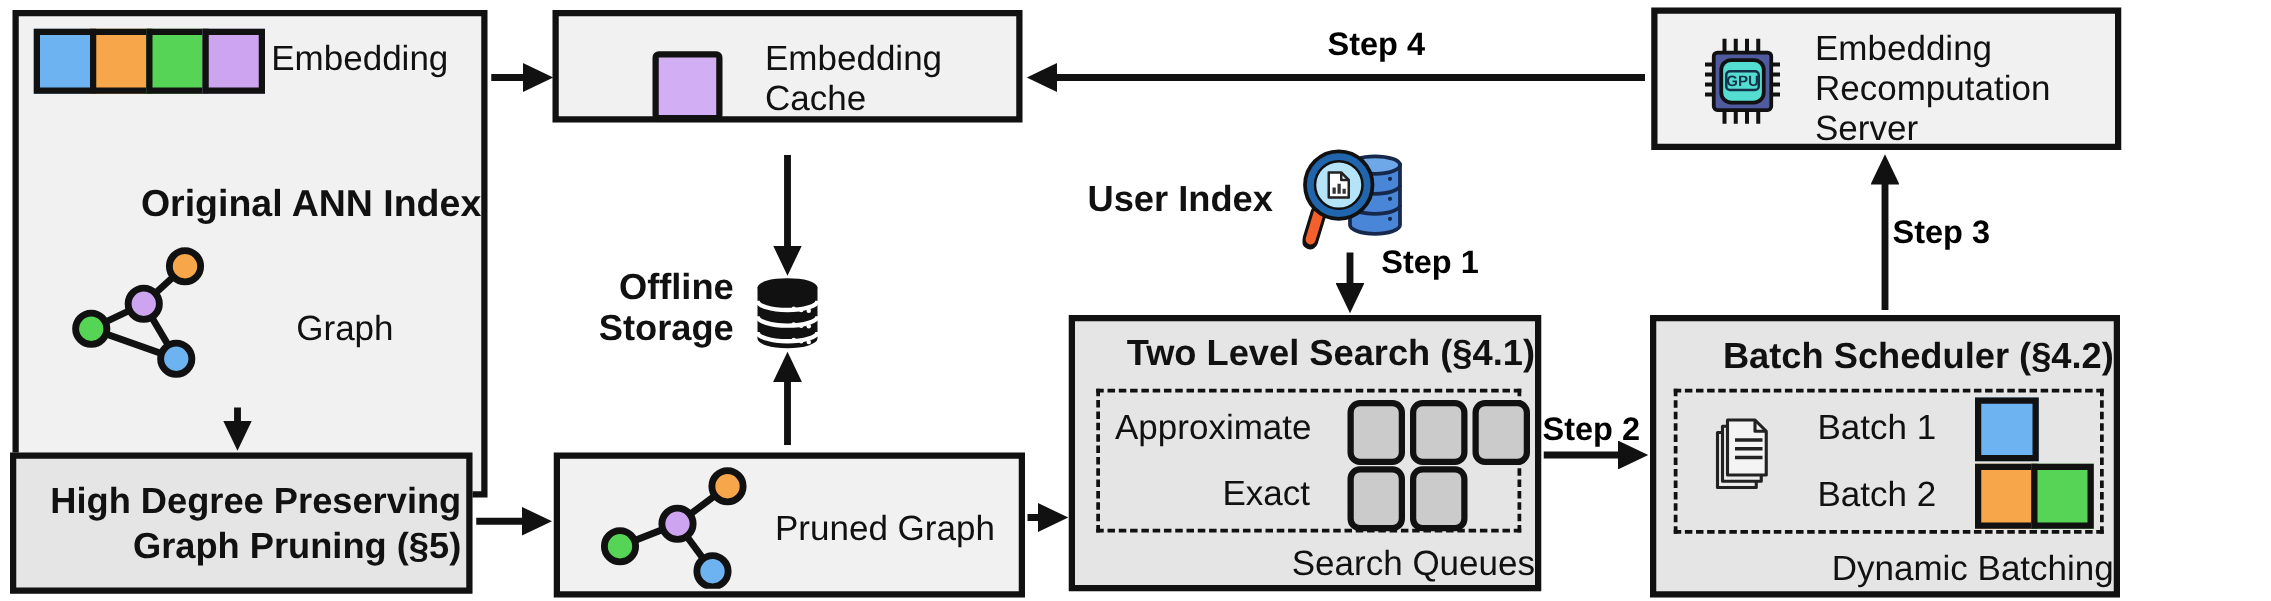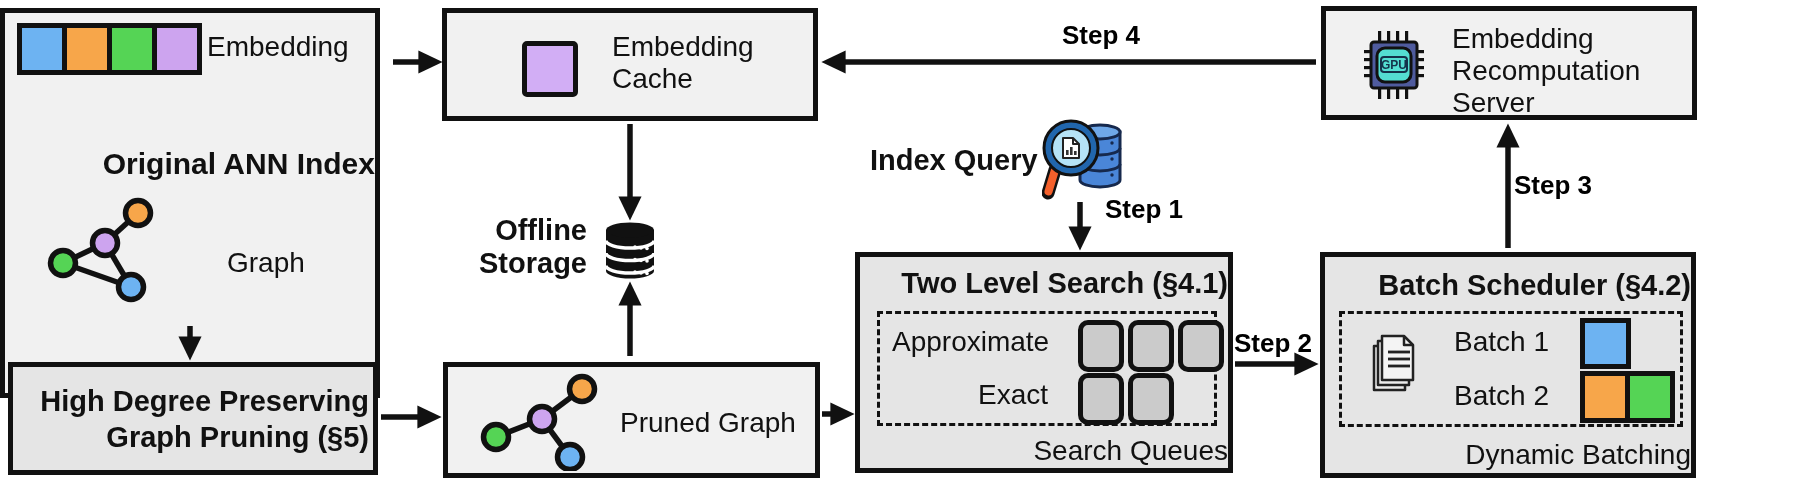--- a/index.html
+++ b/index.html
@@ -21,21 +21,21 @@
   .slotrow { position:absolute; display:flex; gap:4px; }
   .slot { width:36px; height:42px; border:5px solid #111; border-radius:10px; background:#cbcbcb; }
   .sq { border:5px solid #111; box-sizing:content-box; }
   #overlay { position:absolute; left:0; top:0; pointer-events:none; }
 </style>
 </head>
 <body>
 
 <div id="fig">
 
-  <div class="box" style="left:0; top:8px; width:380px; height:390px;">
+  <div class="box" style="left:10px; top:8px; width:380px; height:390px;">
     <div class="cellrow" style="left:12px; top:10px;">
       <div class="cell" style="background:#6db3f2;"></div>
       <div class="cell" style="background:#f7a64a;"></div>
       <div class="cell" style="background:#55d455;"></div>
       <div class="cell" style="background:#cda4ef;"></div>
     </div>
     <div class="abs t" style="left:202px; top:18px;">Embedding</div>
     <div class="abs center" style="left:0; top:134px; width:100%; font-size:30px; font-weight:bold;">Original ANN Index</div>
     <svg class="abs" style="left:38px; top:184px;" width="130" height="112" viewBox="0 0 130 112">
       <g stroke="#111" stroke-width="5.5">
@@ -45,21 +45,21 @@
         <line x1="20" y1="66" x2="88" y2="90"></line>
         <circle cx="95" cy="16" r="12.5" fill="#f7a64a"></circle>
         <circle cx="62" cy="46" r="12.5" fill="#cda4ef"></circle>
         <circle cx="20" cy="66" r="12.5" fill="#55d455"></circle>
         <circle cx="88" cy="90" r="12.5" fill="#6db3f2"></circle>
       </g>
     </svg>
     <div class="abs t" style="left:222px; top:234px;">Graph</div>
   </div>
 
-  <div class="box" style="left:442px; top:8px; width:376px; height:113px;">
+  <div class="box" style="left:442px; top:8px; width:376px; height:90px;">
     <div class="abs" style="left:75px; top:28px; width:46px; height:46px; border:5px solid #111; border-radius:5px; background:#d2aef5;"></div>
     <div class="abs t" style="left:165px; top:18px; width:185px;">Embedding Cache</div>
   </div>
 
   <div class="box" style="left:1321px; top:6px; width:376px; height:114px;">
     <svg class="abs" style="left:36px; top:14px;" width="64" height="80" viewBox="0 0 64 80">
       <g fill="#111">
         <rect x="16" y="6" width="3.2" height="12"></rect>
           <rect x="25" y="6" width="3.2" height="12"></rect>
           <rect x="34" y="6" width="3.2" height="12"></rect>
@@ -98,21 +98,21 @@
         <circle cx="43" cy="26.5" r="1.8"></circle>
       <circle cx="31" cy="37.5" r="1.8"></circle>
         <circle cx="37" cy="38.5" r="1.8"></circle>
         <circle cx="43" cy="39" r="1.8"></circle>
       <circle cx="31" cy="50" r="1.8"></circle>
         <circle cx="37" cy="51" r="1.8"></circle>
         <circle cx="43" cy="51.5" r="1.8"></circle>
     </g>
   </svg>
 
-  <div class="abs title29" style="left:870px; top:144px;">Index Query</div>
+  <div class="abs title29" style="left:870px; top:144px;">User Index</div>
   <svg class="abs" style="left:1042px; top:112px;" width="85" height="92" viewBox="0 0 85 92">
 
     <path d="M38,20 v48 a20,7 0 0 0 40,0 v-48 z" fill="#4a86d8" stroke="#16294d" stroke-width="3"></path>
     <ellipse cx="58" cy="20" rx="20" ry="7" fill="#6fa8e8" stroke="#16294d" stroke-width="3"></ellipse>
     <path d="M38,36 a20,7 0 0 0 40,0" fill="none" stroke="#16294d" stroke-width="3"></path>
     <path d="M38,52 a20,7 0 0 0 40,0" fill="none" stroke="#16294d" stroke-width="3"></path>
     <g fill="#16294d">
       <circle cx="70" cy="31" r="1.7"></circle>
         <circle cx="70" cy="47" r="1.7"></circle>
         <circle cx="70" cy="63" r="1.7"></circle>

